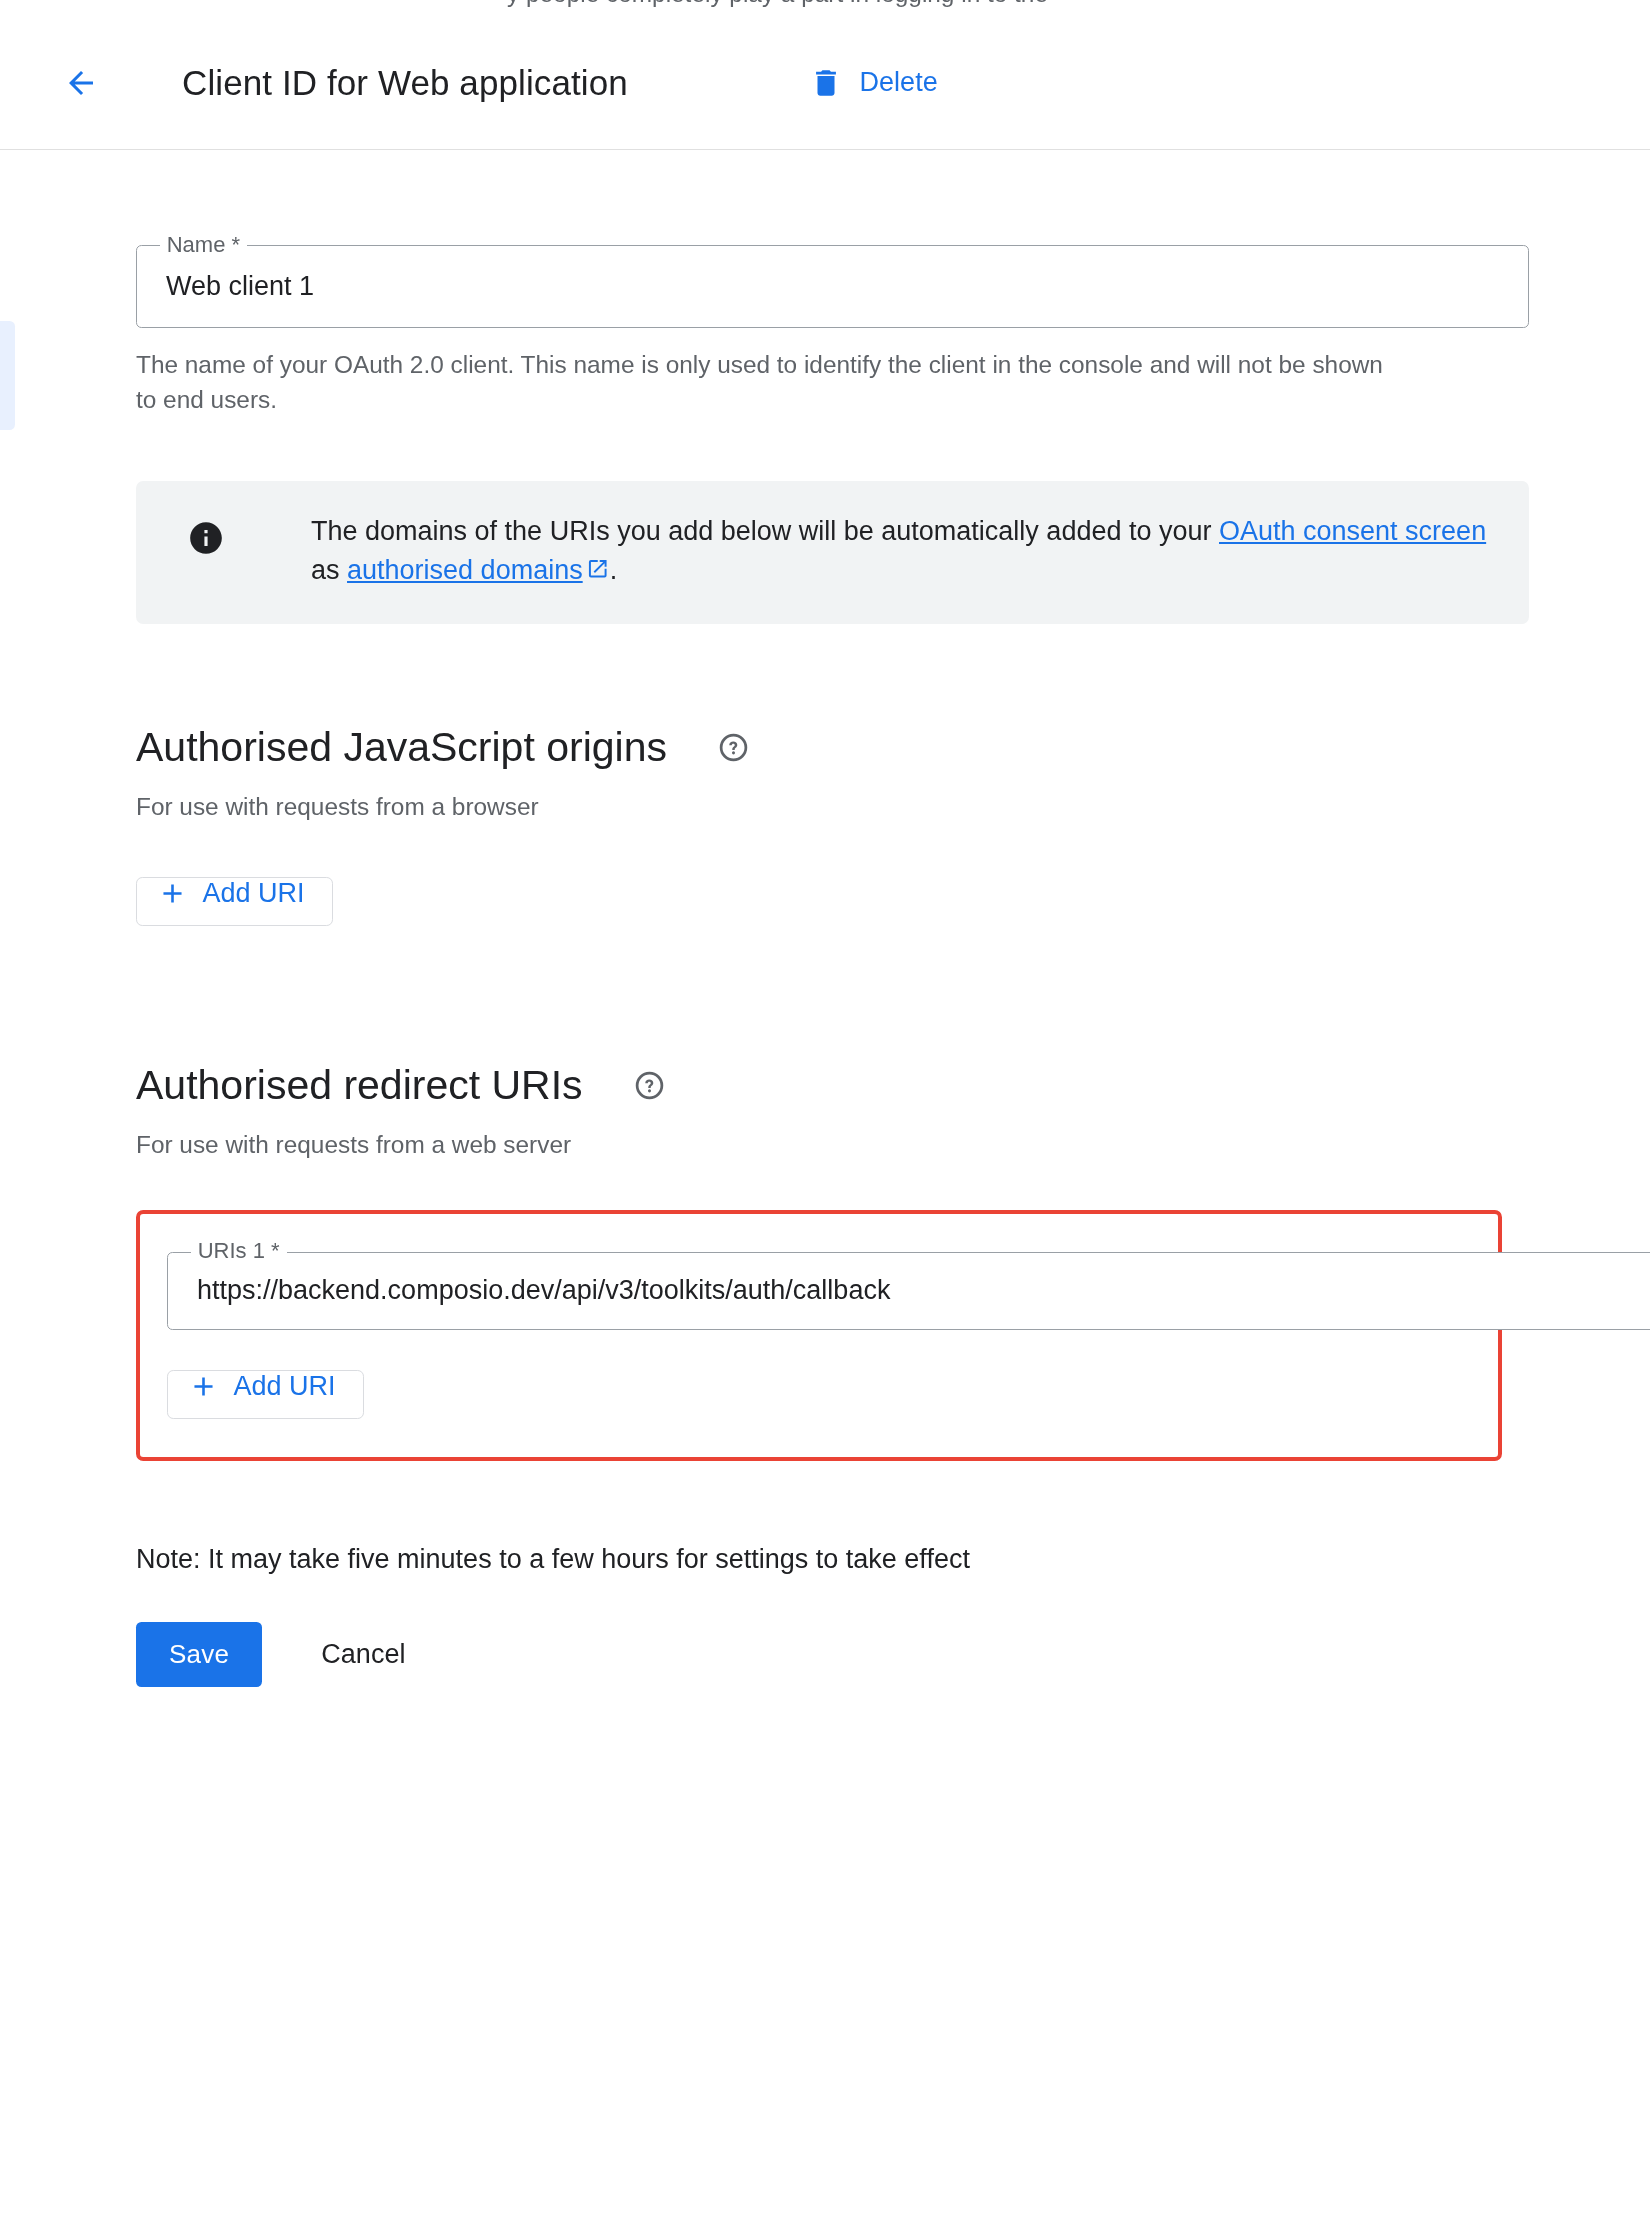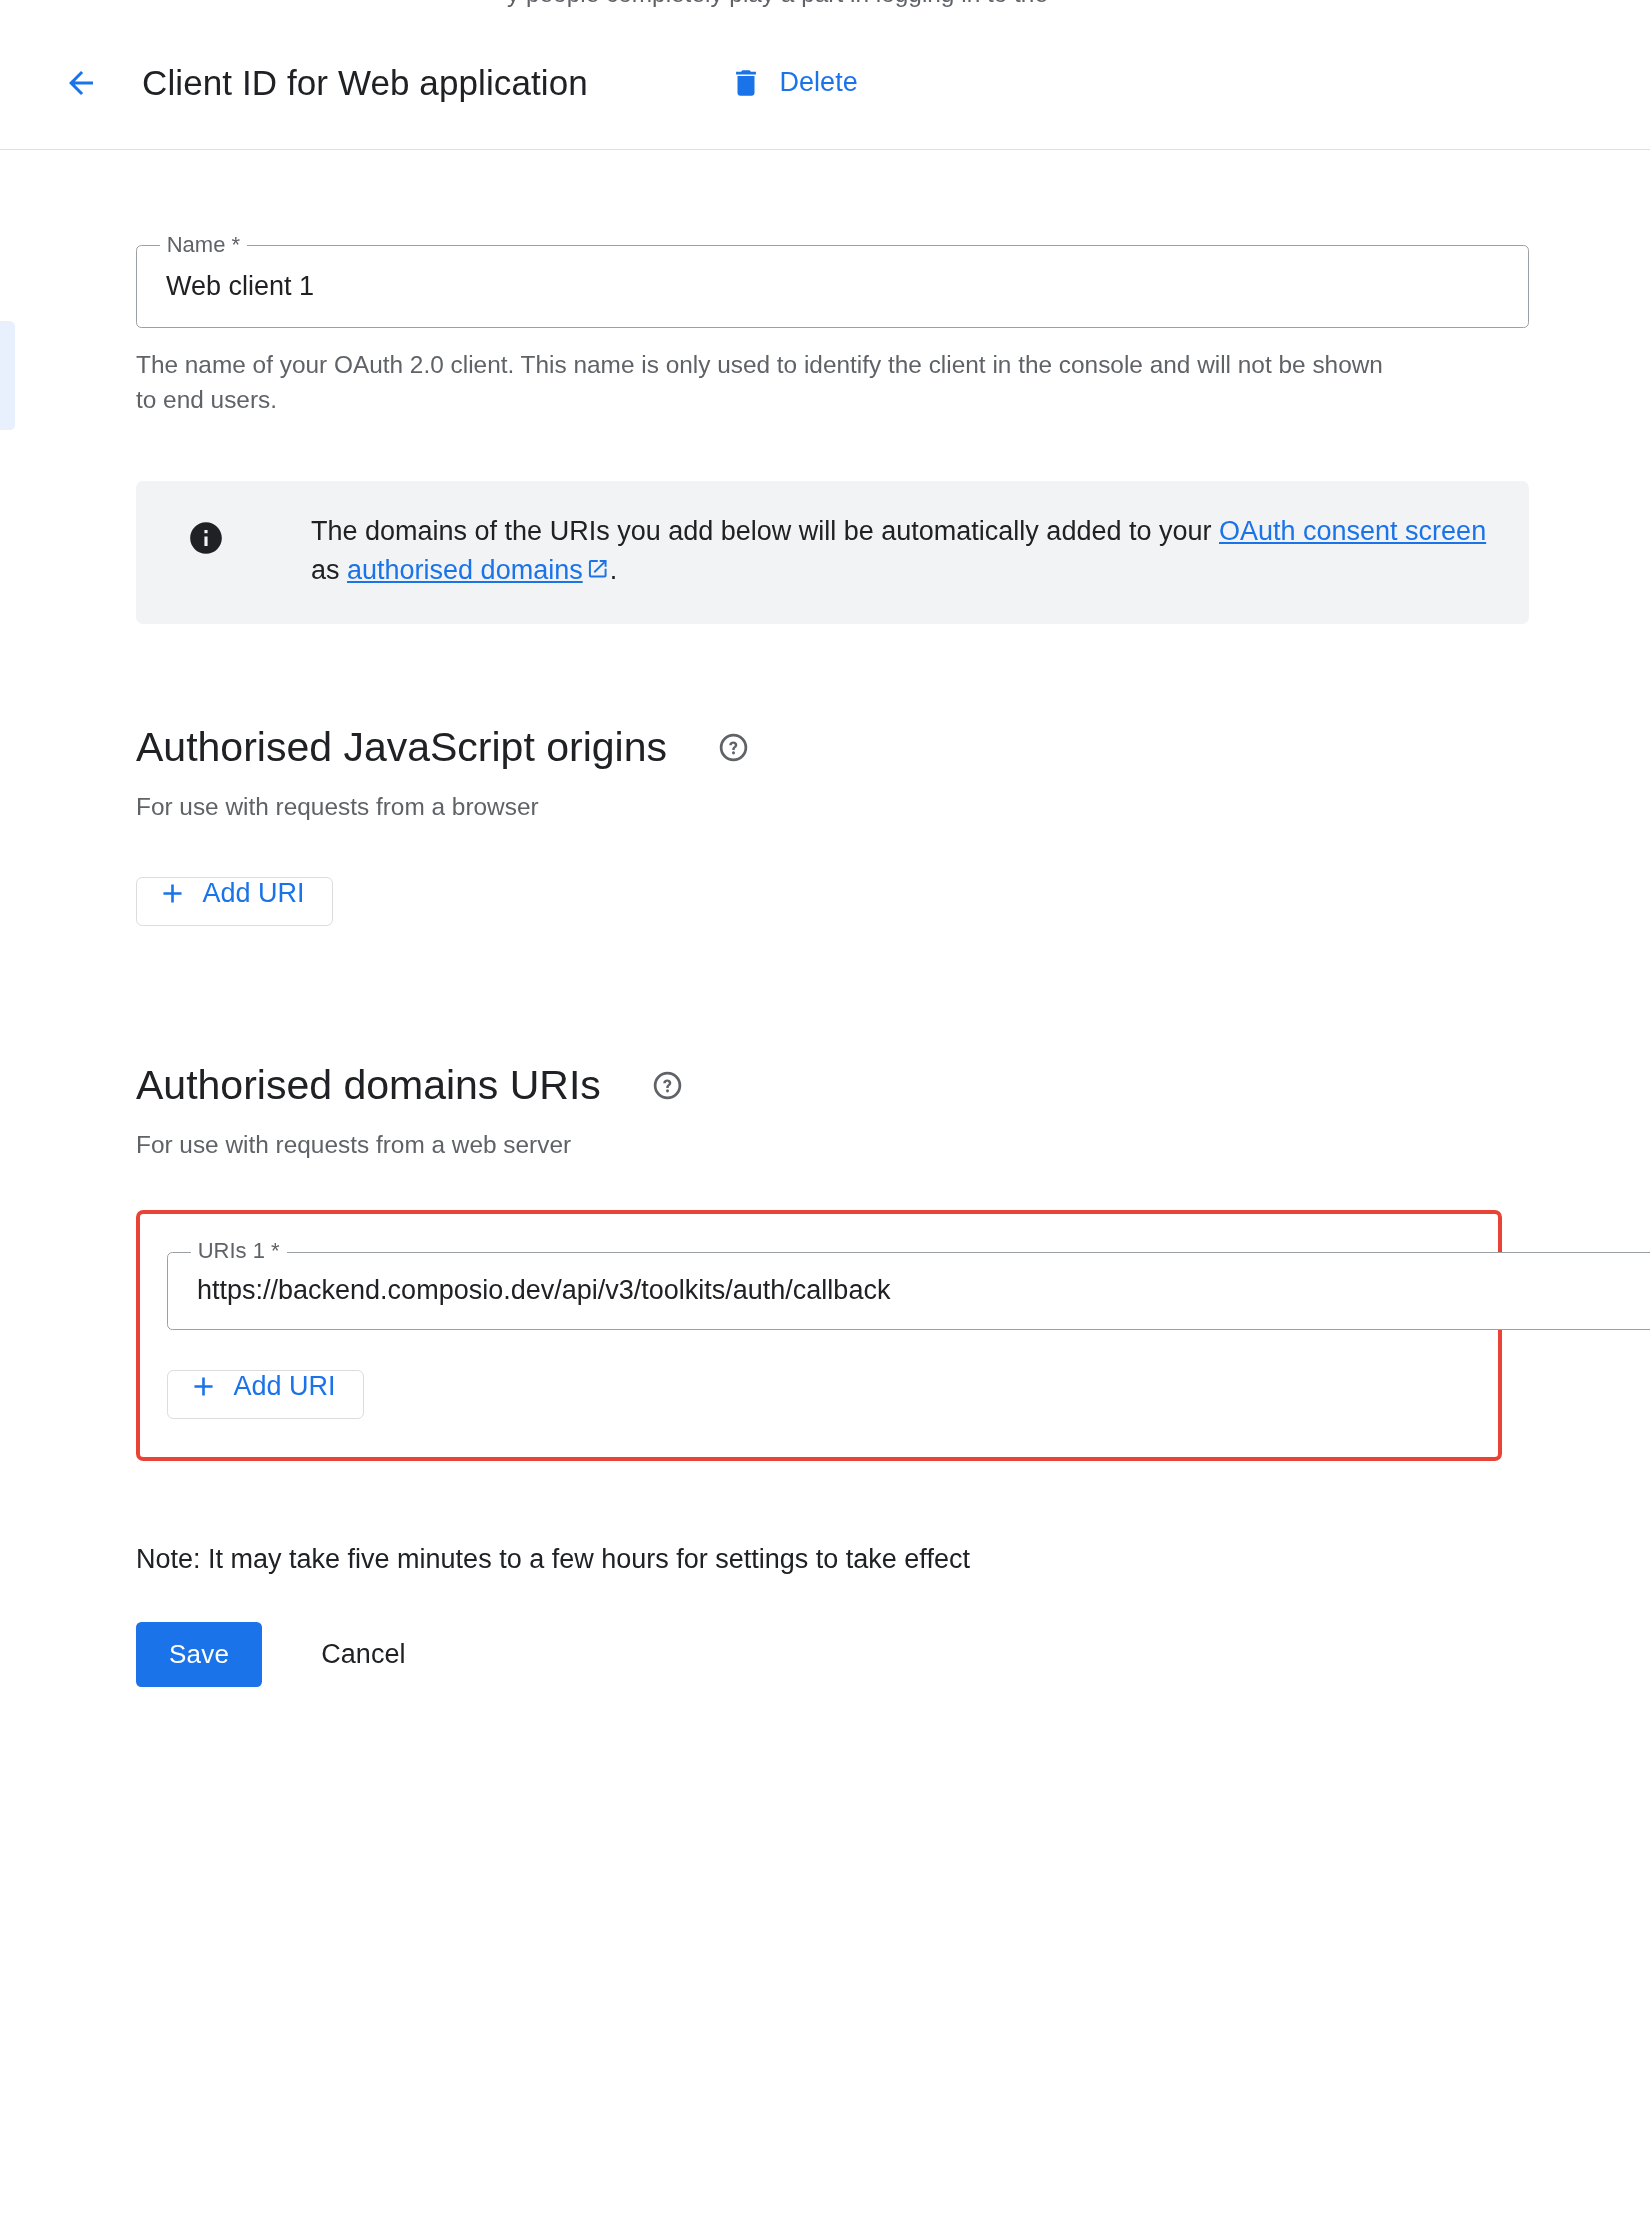--- a/index.html
+++ b/index.html
@@ -35,20 +35,21 @@
   }
 
   
   .header {
     height: 134px;
     border-bottom: 0.9px solid #e0e0e0;
     display: flex;
     align-items: center;
     padding-left: 51px;
     background: #fff;
+    gap: 40px;
   }
   .back-btn {
     width: 60px;
     height: 60px;
     display: flex;
     align-items: center;
     justify-content: center;
     border-radius: 50%;
     cursor: pointer;
     flex: none;
@@ -310,21 +311,21 @@
     <div class="add-uri-btn">
       <svg width="31" height="31" viewBox="0 0 24 24">
         <path fill="#1a73e8" d="M19 13h-6v6h-2v-6H5v-2h6V5h2v6h6v2z"></path>
       </svg>
       <span class="add-uri-label">Add URI</span>
     </div>
   </div>
 
   <div class="section" style="margin-top:136px">
     <div class="section-title-row">
-      <div class="section-title">Authorised domains URIs</div>
+      <div class="section-title">Authorised redirect URIs</div>
       <svg class="help-icon" width="33" height="33" viewBox="0 0 24 24">
         <path fill="#5f6368" d="M12 2a10 10 0 100 20 10 10 0 000-20zm0 18a8 8 0 110-16 8 8 0 010 16zm.9-6.1h-1.8v-.5c0-.8.3-1.3 1-1.9.6-.5.8-.8.8-1.3 0-.6-.45-1-1.05-1-.65 0-1.1.42-1.15 1.1H8.9c.05-1.6 1.25-2.6 2.95-2.6 1.75 0 2.9 1 2.9 2.4 0 .9-.4 1.5-1.15 2.1-.6.5-.7.75-.7 1.3v.4zm-.9 3.1a1.1 1.1 0 110-2.2 1.1 1.1 0 010 2.2z"></path>
       </svg>
     </div>
     <div class="section-sub">For use with requests from a web server</div>
 
     <div class="highlight-box">
       <div class="uri-field">
         <div class="field-label">URIs 1 *</div>
         <div class="field-box">

